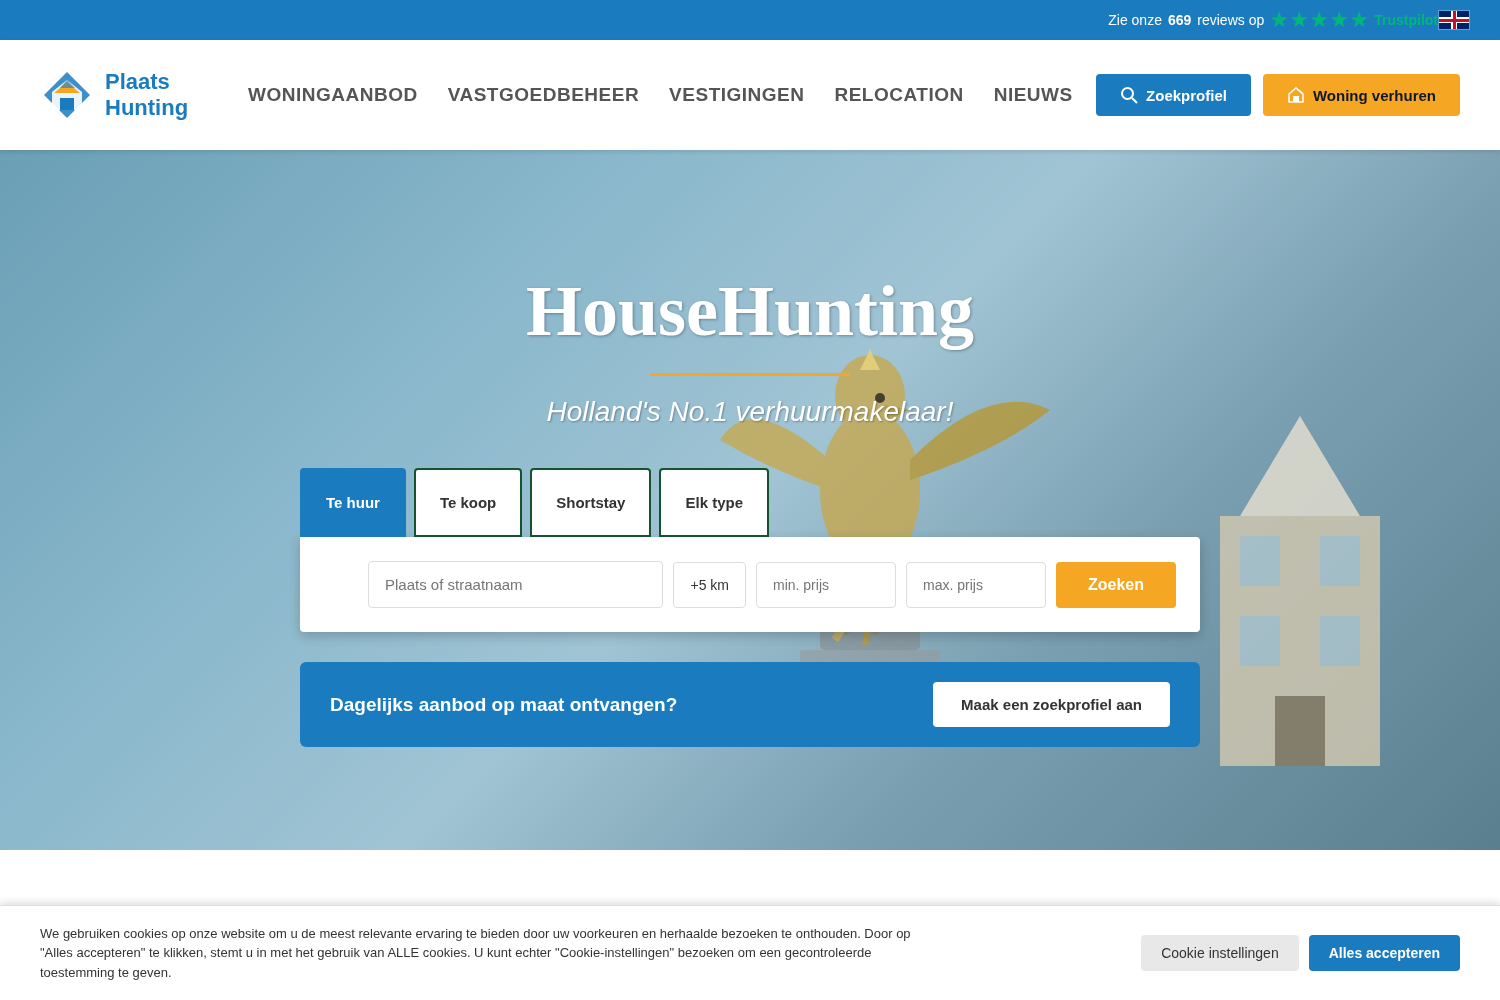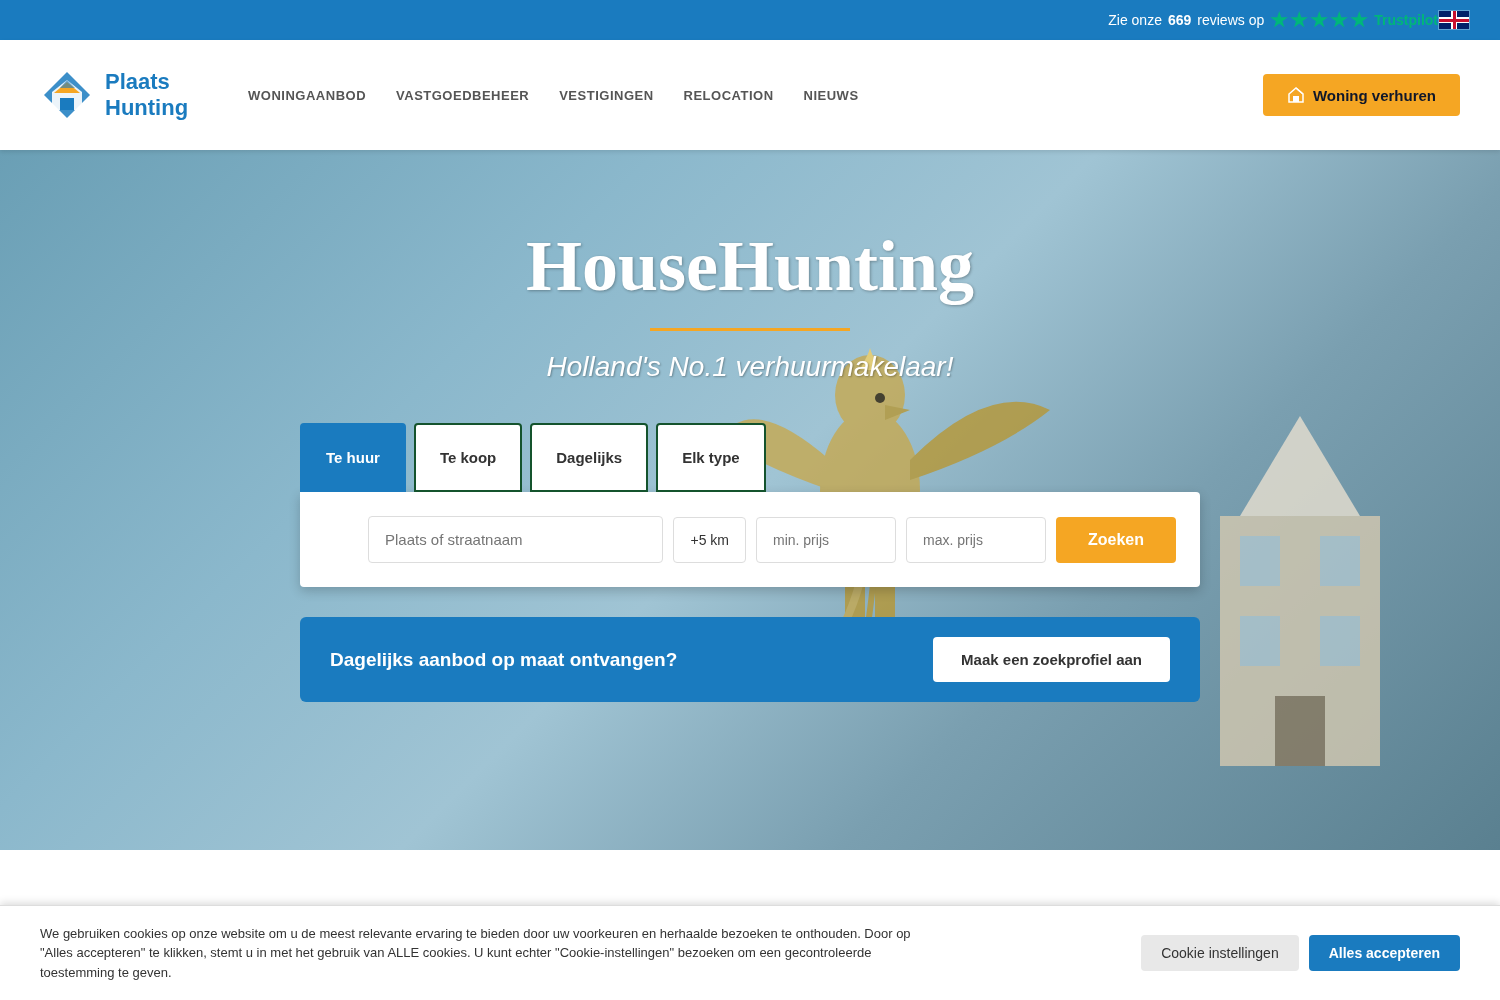--- a/index.html
+++ b/index.html
@@ -66,21 +66,21 @@
       line-height: 1.2;
     }
     nav {
       display: flex;
       gap: 30px;
       flex: 1;
     }
     nav a {
       color: #555;
       text-decoration: none;
-      font-size: 13px;
+      font-size: 19px;
       font-weight: bold;
       letter-spacing: 0.5px;
       text-transform: uppercase;
     }
     .header-buttons {
       display: flex;
       gap: 12px;
     }
     .btn-search {
       background: #1a7bbf;
@@ -121,21 +121,21 @@
     }
     .hero-bg {
       position: absolute;
       top: 0; left: 0; right: 0; bottom: 0;
       background: linear-gradient(135deg, #6a9fb5 0%, #8bb8cc 30%, #a0c4d4 50%, #7a9fb0 70%, #5a8090 100%);
     }
     .hero-content {
       position: relative;
       z-index: 5;
       text-align: center;
-      padding-top: 75px;
+      padding-top: 120px;
     }
     .hero-title {
       font-size: 72px;
       font-weight: bold;
       color: white;
       text-shadow: 1px 1px 3px rgba(0,0,0,0.3);
       font-family: Georgia, serif;
     }
     .hero-divider {
       width: 200px;
@@ -409,20 +409,27 @@
 
   <nav>
     <a href="#">WONINGAANBOD</a>
     <a href="#">VASTGOEDBEHEER</a>
     <a href="#">VESTIGINGEN</a>
     <a href="#">RELOCATION</a>
     <a href="#">NIEUWS</a>
   </nav>
 
   <div class="header-buttons">
+    <button class="btn-search">
+      <svg width="18" height="18" viewBox="0 0 18 18" fill="white">
+        <circle cx="7.5" cy="7.5" r="5.5" stroke="white" stroke-width="2" fill="none"></circle>
+        <line x1="12" y1="12" x2="17" y2="17" stroke="white" stroke-width="2"></line>
+      </svg>
+      <span>Zoekprofiel</span>
+    </button>
     <button class="btn-rent">
       <svg width="18" height="18" viewBox="0 0 18 18" fill="white">
         <polygon points="9,2 16,8 16,16 2,16 2,8" stroke="white" stroke-width="1.5" fill="none"></polygon>
         <polyline points="9,2 16,8" stroke="white" stroke-width="1.5"></polyline>
         <rect x="6" y="10" width="6" height="6" fill="white"></rect>
       </svg>
       <span>Woning verhuren</span>
     </button>
   </div>
 </div>
@@ -483,21 +490,21 @@
   <div class="hero-content">
     <h1 class="hero-title">HouseHunting</h1>
     <div class="hero-divider"></div>
     <p class="hero-subtitle">Holland's No.1 verhuurmakelaar!</p>
   </div>
 
   <div class="search-section">
     <div class="search-tabs">
       <button class="tab-btn active">Te huur</button>
       <button class="tab-btn">Te koop</button>
-      <button class="tab-btn">Dagelijks</button>
+      <button class="tab-btn">Shortstay</button>
       <button class="tab-btn">Elk type</button>
     </div>
     <div class="search-box">
       <input class="search-input" type="text" placeholder="Plaats of straatnaam" style="">
       <button class="distance-btn">+5 km</button>
       <input class="price-input" type="text" placeholder="min. prijs" style="">
       <input class="price-input" type="text" placeholder="max. prijs" style="">
       <button class="btn-zoeken">Zoeken</button>
     </div>
   </div>

